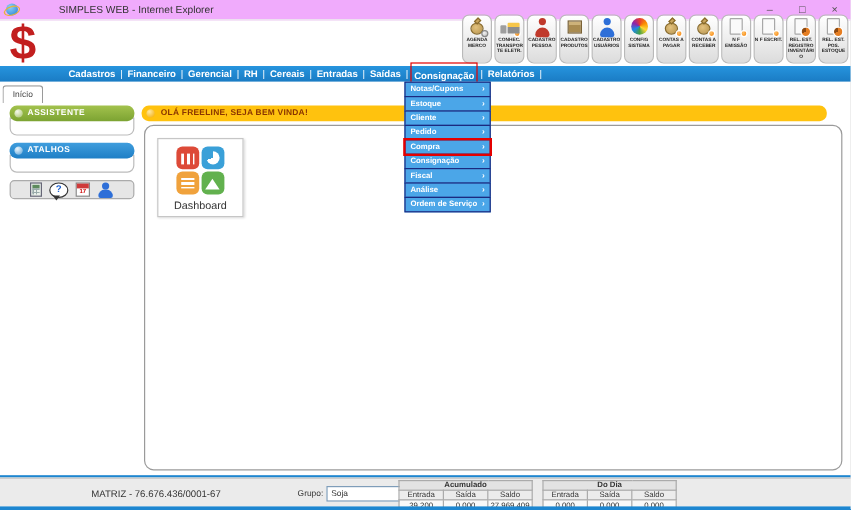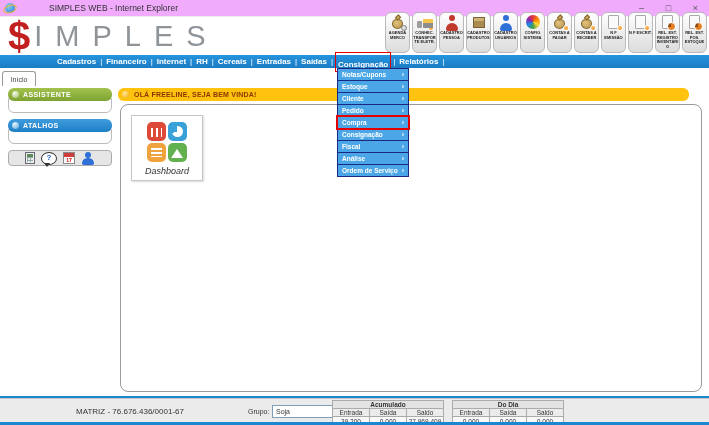--- a/index.html
+++ b/index.html
@@ -110,21 +110,21 @@
   .s-person::after{content:"";position:absolute;left:1px;bottom:0;width:12px;height:7px;
         border-radius:6px 6px 2px 2px;background:#2e6fd8;}
 
   
   .welcome{position:absolute;left:118px;top:88px;width:571px;height:13px;background:#ffc20e;
         border-radius:6px;display:flex;align-items:center;padding-left:4px;box-sizing:border-box;}
   .welcome .dot{width:7px;height:7px;border-radius:50%;margin-right:5px;
         background:radial-gradient(circle at 35% 30%,#ffe9a0,#f0a800);}
   .welcome-text{color:#8a3500;font-size:7px;font-weight:bold;letter-spacing:.2px;}
   .content{position:absolute;left:120px;top:104px;width:582px;height:288px;background:#fff;
-        border:1px solid #9a9a9a;border-radius:8px;box-sizing:border-box;font-style:italic;}
+        border:1px solid #9a9a9a;border-radius:8px;box-sizing:border-box;}
   .dash-tile{position:absolute;left:10px;top:10px;width:72px;height:66px;background:#fff;
         border:1px solid #c6c6c6;box-shadow:1px 1px 2px rgba(0,0,0,.15);cursor:pointer;
         display:flex;flex-direction:column;align-items:center;padding-top:6px;box-sizing:border-box;}
   .dash-grid{width:40px;height:40px;display:grid;grid-template-columns:19px 19px;grid-template-rows:19px 19px;gap:2px;}
   .dash-grid i{border-radius:5px;position:relative;}
   .t-red{background:#dd4a38;}
   .t-red::before{content:"";position:absolute;left:4px;bottom:4px;width:11px;height:9px;
         background:repeating-linear-gradient(90deg,#fff 0 2px,transparent 2px 5px);}
   .t-blue{background:#3aa0d8;}
   .t-blue::before{content:"";position:absolute;left:4px;top:4px;width:11px;height:11px;border-radius:50%;
@@ -167,21 +167,20 @@
     <span class="title-text">SIMPLES WEB - Internet Explorer</span>
     <span class="win-controls">
       <span class="win-btn">–</span>
       <span class="win-btn">□</span>
       <span class="win-btn">×</span>
     </span>
   </div>
 
   <div class="logo">
     <span class="logo-dollar">$</span>
-    <span class="logo-rest">IMPLES</span>
   </div>
 
   <div class="toolbar">
     <div class="tb-btn">
       <span class="ic ic-bag">
           <span class="badge gray"></span>
         </span>
       <span class="tb-label">AGENDA MERCO</span>
     </div>
     <div class="tb-btn">
@@ -238,21 +237,21 @@
       <span class="ic ic-pie"></span>
       <span class="tb-label">REL. EST. POS. ESTOQUE</span>
     </div>
   </div>
 
   <div class="menubar">
     <span class="mi">Cadastros</span>
     <span class="sep">|</span>
     <span class="mi">Financeiro</span>
     <span class="sep">|</span>
-    <span class="mi">Internet</span>
+    <span class="mi">Gerencial</span>
     <span class="sep">|</span>
     <span class="mi">RH</span>
     <span class="sep">|</span>
     <span class="mi">Cereais</span>
     <span class="sep">|</span>
     <span class="mi">Entradas</span>
     <span class="sep">|</span>
     <span class="mi">Saídas</span>
     <span class="sep">|</span>
     <span class="hl-red">

